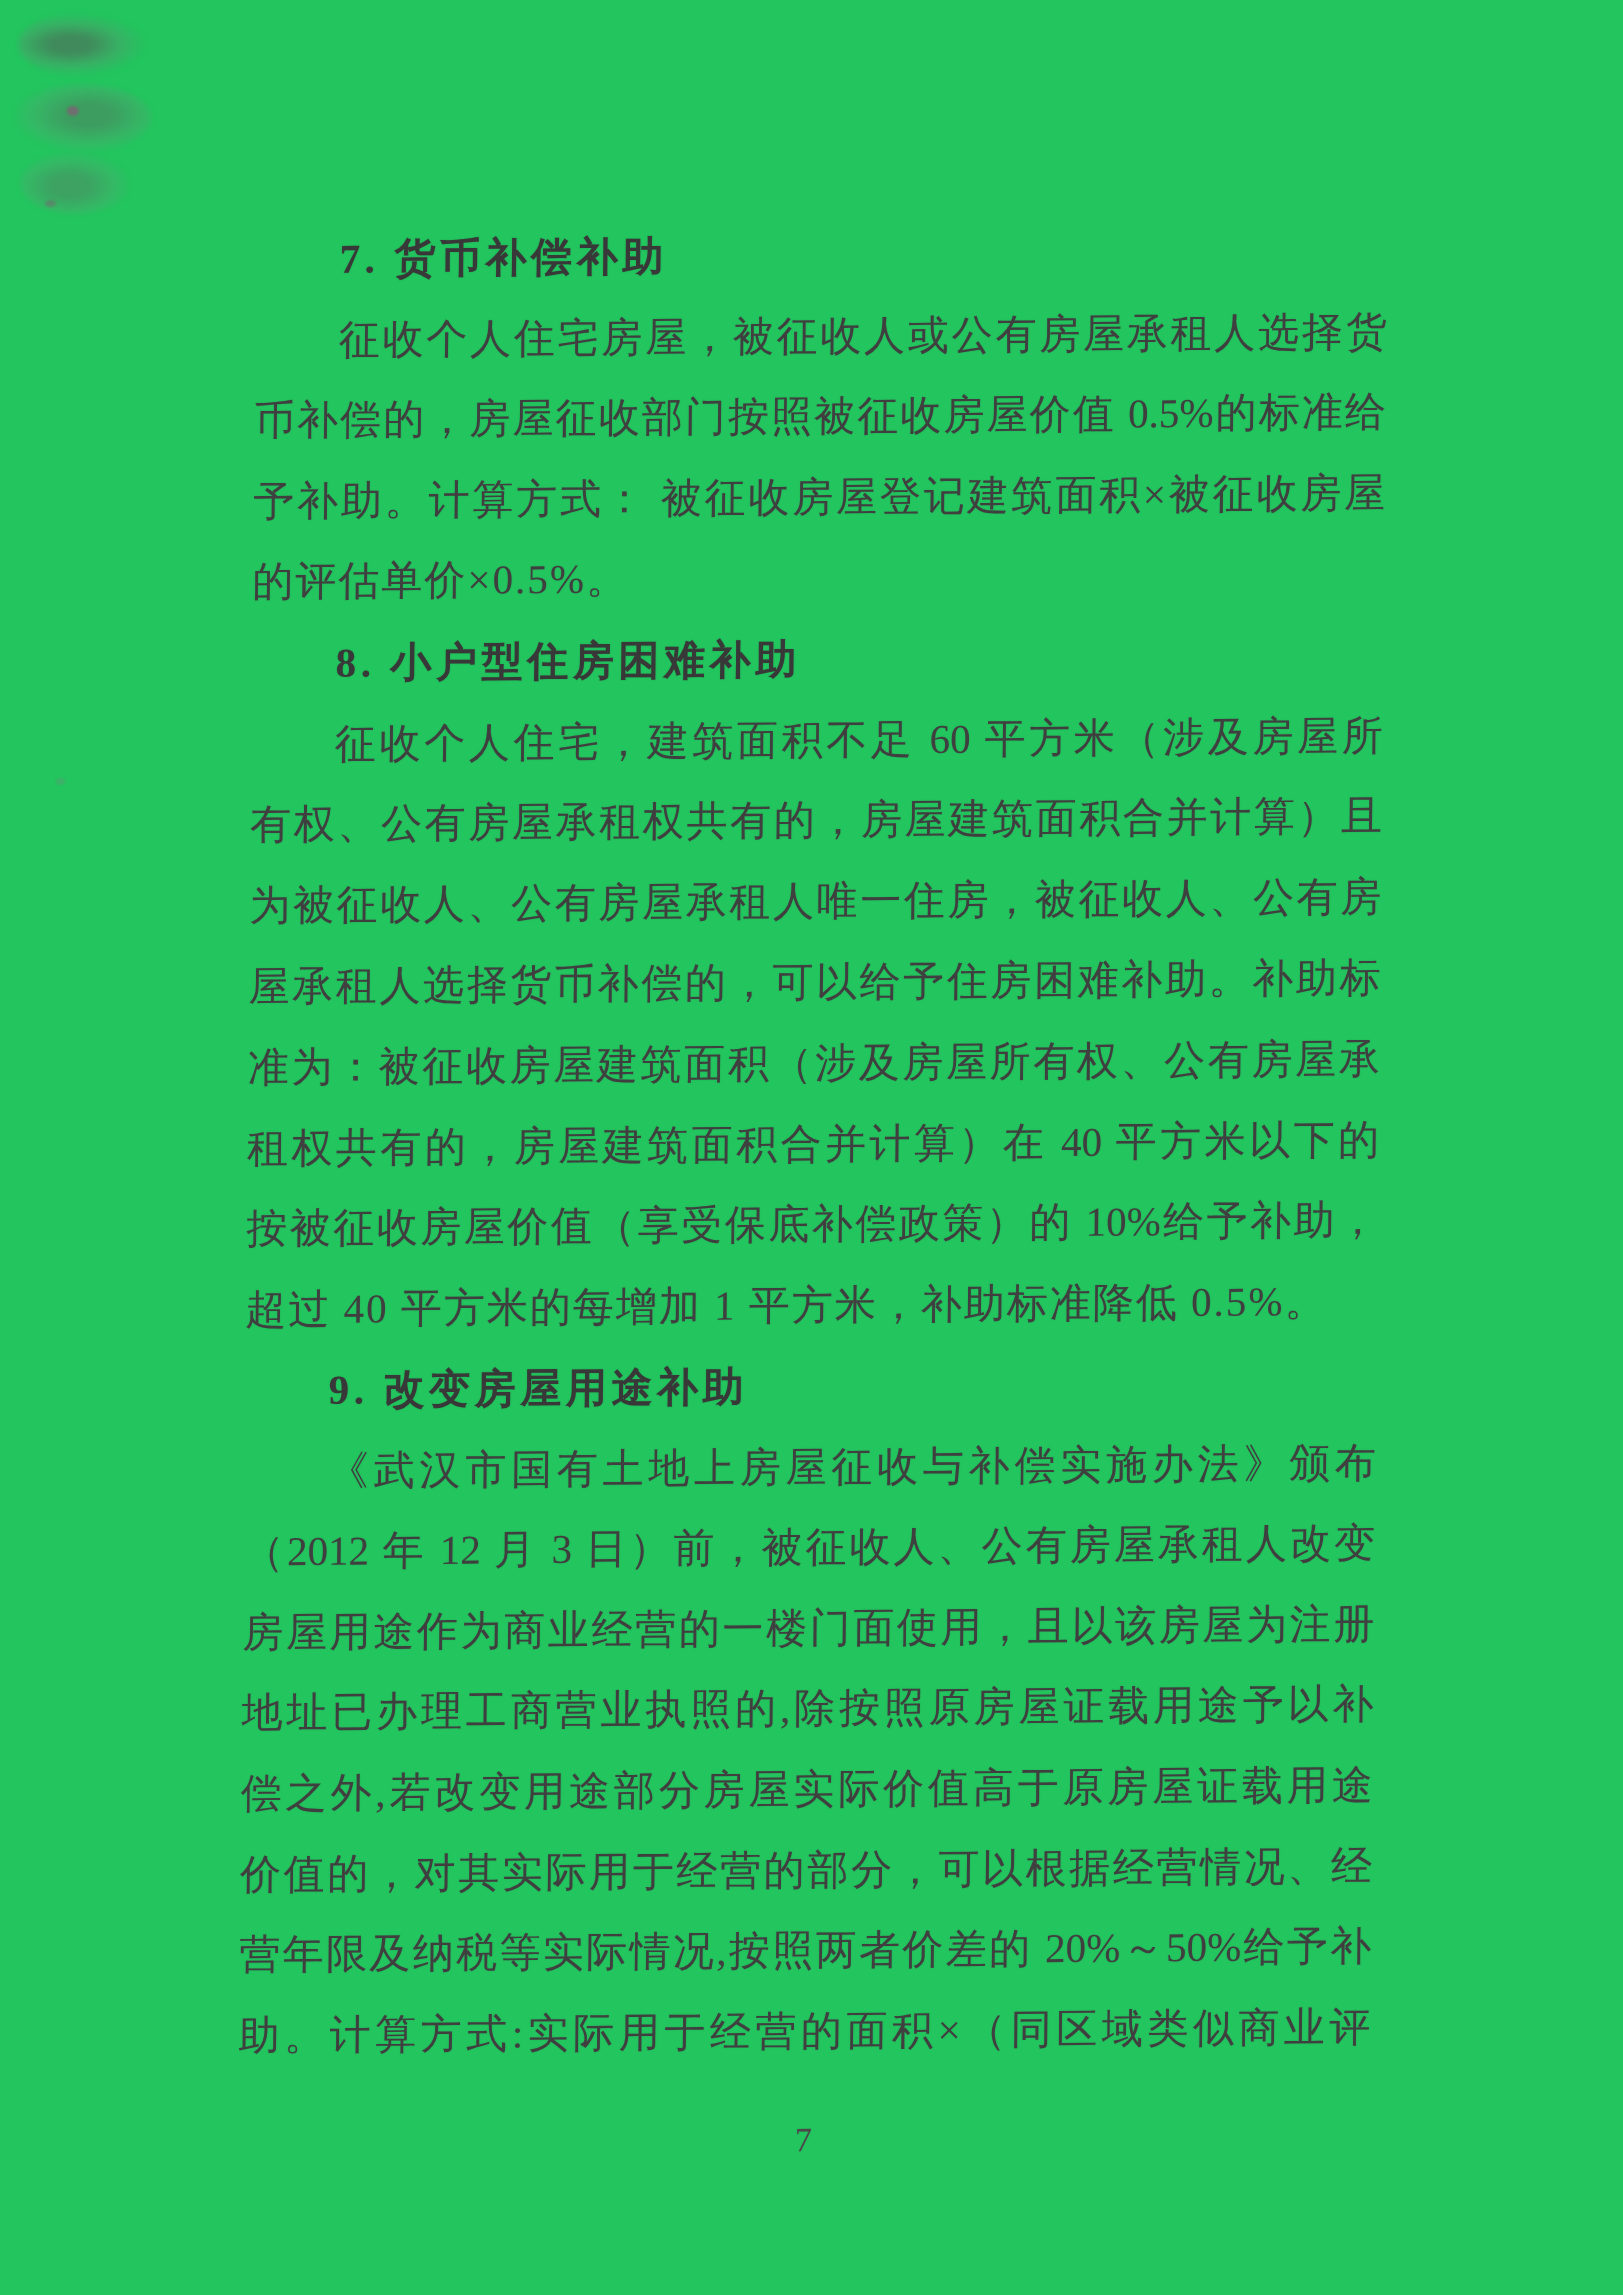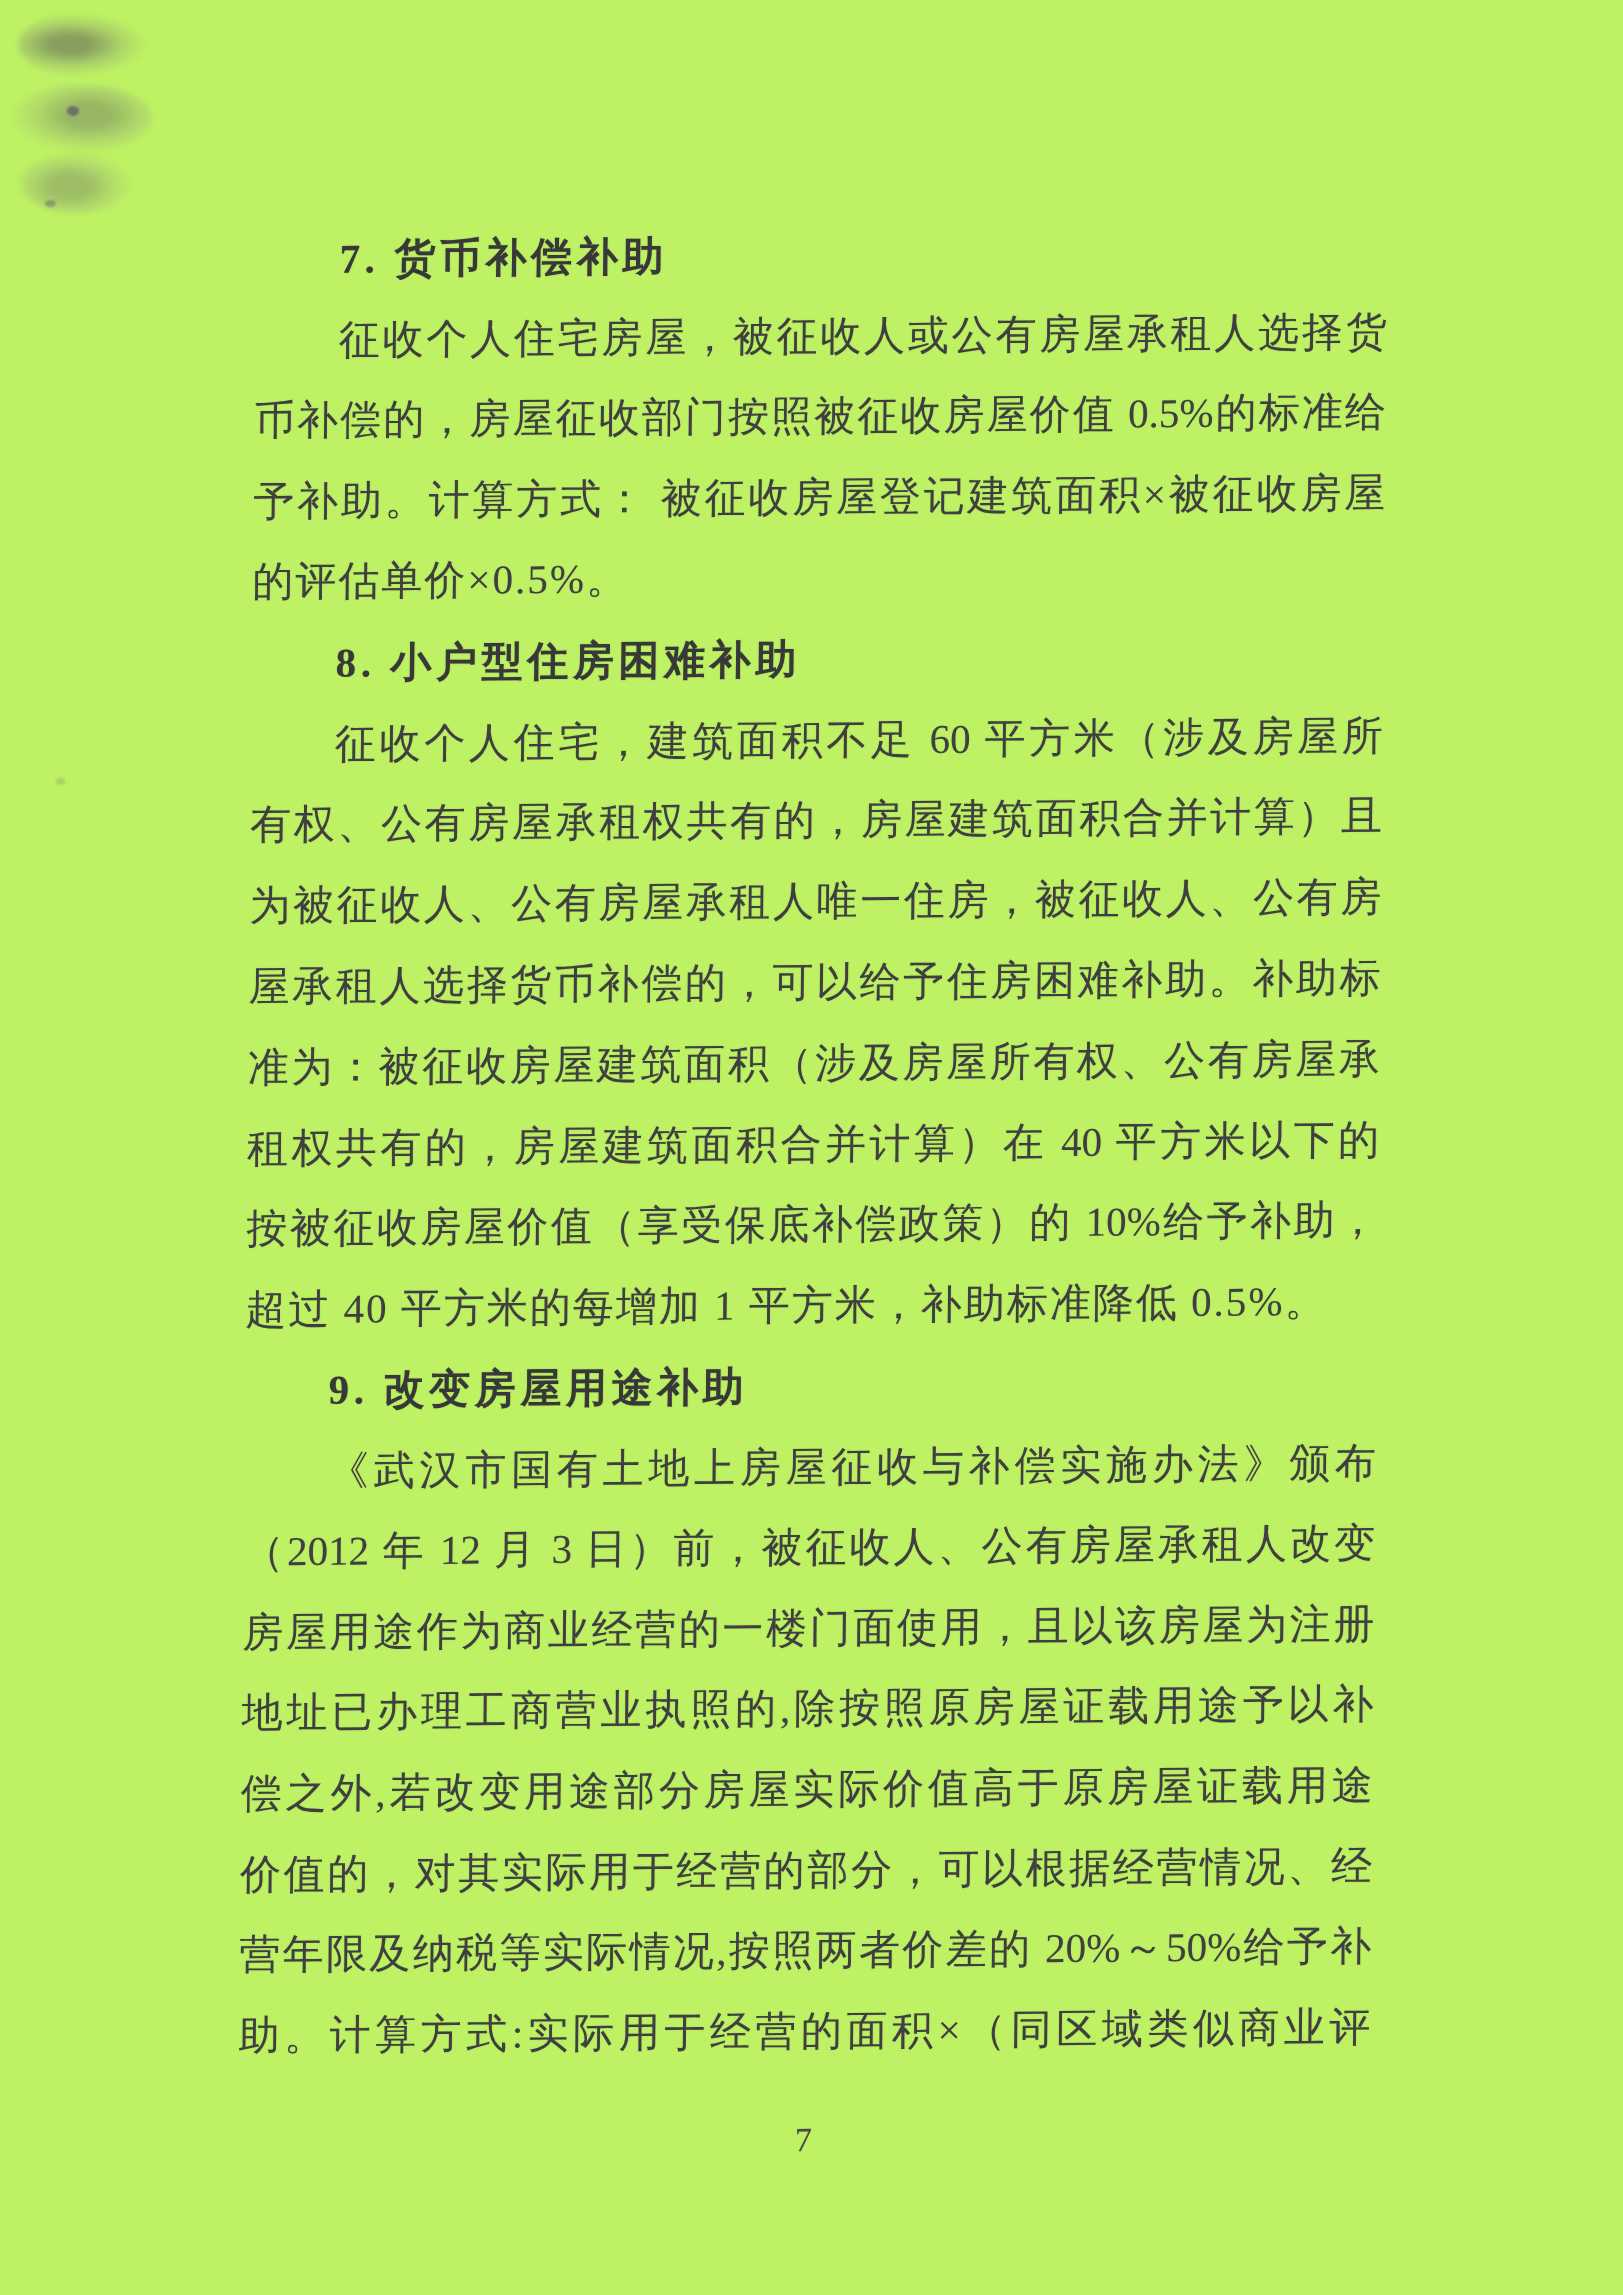--- a/index.html
+++ b/index.html
@@ -7,21 +7,21 @@
     padding: 0;
     width: 1623px;
     height: 2295px;
     background: #fdfdfc;
     overflow: hidden;
   }
   .page {
     position: relative;
     width: 1623px;
     height: 2295px;
-    background: #bef264;
+    background: #22c55e;
     font-family: "Liberation Serif", "DejaVu Serif", serif;
   }
   .content {
     position: absolute;
     left: 247px;
     top: 0;
     width: 1132px;
     height: 2295px;
     transform: rotate(-0.45deg) skewX(-1deg);
     transform-origin: 50% 50%;

